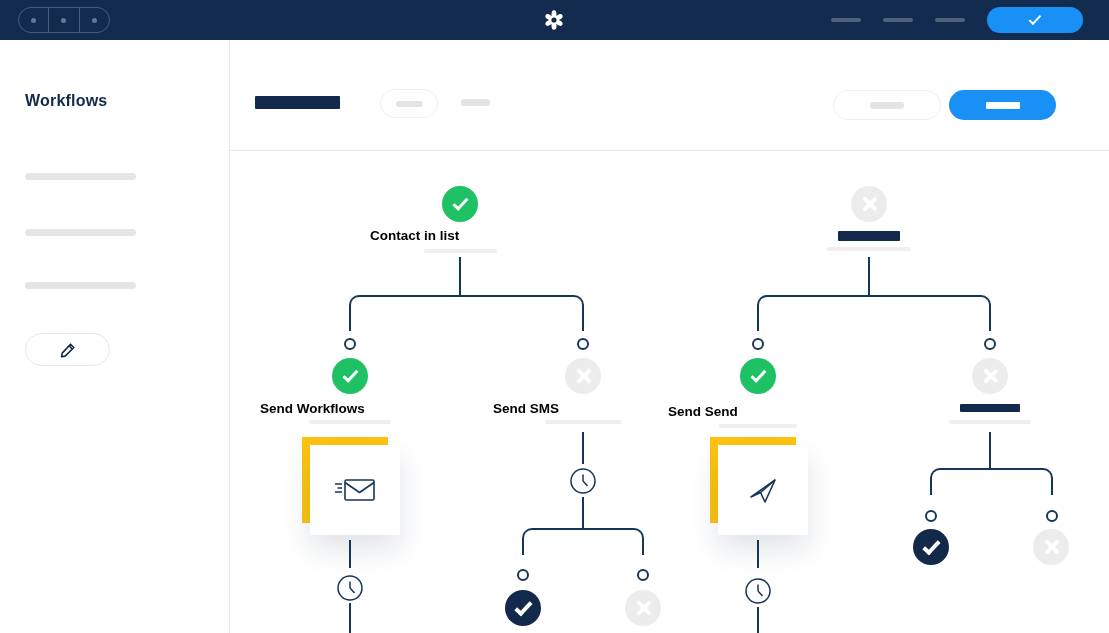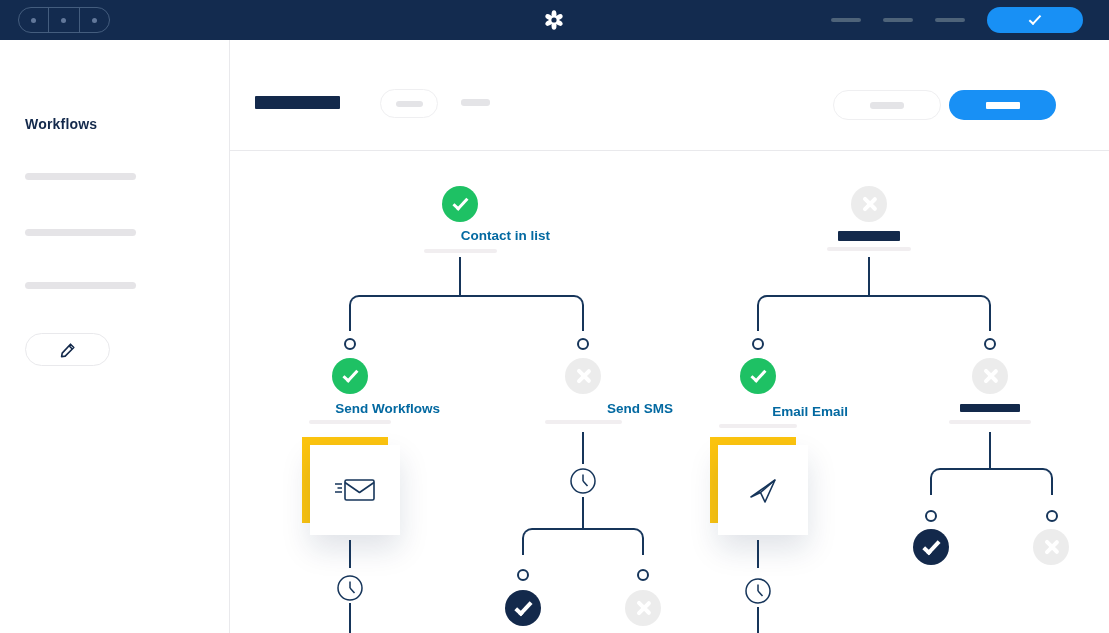--- a/index.html
+++ b/index.html
@@ -19,21 +19,21 @@
   .logo-wrap { position:absolute; left:542px; top:8px; width:24px; height:24px; }
   .nav-right { position:absolute; right:26px; top:0; height:40px; display:flex;
                align-items:center; gap:22px; }
   .nav-dash { width:30px; height:4px; border-radius:2px; background:#4e6379; cursor:pointer; }
   .confirm-btn { width:96px; height:26px; border-radius:13px; background:#1890f5;
                  display:flex; align-items:center; justify-content:center; cursor:pointer; border:none; }
 
   
   .sidebar { position:absolute; left:0; top:40px; width:230px; height:593px;
              background:#fff; border-right:1px solid #e9e9ec; }
-  .sidebar-title { position:absolute; left:25px; top:76px; font-size:14px; font-weight:bold;
+  .sidebar-title { position:absolute; left:25px; top:52px; font-size:16px; font-weight:bold;
                    color:#13294b; letter-spacing:.2px; }
   .side-bar-ph { position:absolute; left:25px; width:111px; height:7px; border-radius:3.5px;
                  background:#e5e4e7; cursor:pointer; }
   .edit-btn { position:absolute; left:25px; top:293px; width:85px; height:33px;
               border:1.5px solid #e9e9ec; border-radius:17px; background:#fff;
               display:flex; align-items:center; justify-content:center; cursor:pointer; }
 
   
   .main-header { position:absolute; left:230px; top:40px; width:879px; height:111px;
                  background:#fff; border-bottom:1px solid #e9e9ec; }
@@ -59,22 +59,22 @@
   .status.inactive { background:#ececec; }
   .status.done     { background:#13294b; }
   .icon-check { display:block; width:15px; height:8px; border-left:3px solid #fff;
                 border-bottom:3px solid #fff; transform:rotate(-47deg) translate(1px,-1px); }
   .status.done .icon-check { width:17px; height:9px; border-left-width:4px; border-bottom-width:4px; }
   .icon-x { position:relative; display:block; width:18px; height:18px; }
   .icon-x::before, .icon-x::after { content:''; position:absolute; left:7.5px; top:0;
       width:3.5px; height:18px; background:#fff; border-radius:2px; }
   .icon-x::before { transform:rotate(45deg); }
   .icon-x::after  { transform:rotate(-45deg); }
-  .node-label { position:absolute; width:180px; text-align:right; font-size:13.5px;
-                font-weight:bold; color:#0369a1; }
+  .node-label { position:absolute; width:180px; text-align:left; font-size:13.5px;
+                font-weight:bold; color:#000000; }
   .label-underline { position:absolute; height:4px; border-radius:2px; background:#f1eef0; }
   .ph-bar-navy { position:absolute; background:#13294b; border-radius:1px; }
 
   .action-card { position:absolute; width:100px; height:98px; cursor:pointer; }
   .card-yellow-top  { position:absolute; left:2px; top:0; width:86px; height:8px; background:#fcc40f; }
   .card-yellow-left { position:absolute; left:2px; top:0; width:8px; height:86px; background:#fcc40f; }
   .card-face { position:absolute; left:10px; top:8px; width:90px; height:90px; background:#fff;
                box-shadow:0 14px 28px rgba(19,41,75,.13); display:flex; align-items:center;
                justify-content:center; }
   .clock { position:absolute; width:28px; height:28px; cursor:pointer; }
@@ -212,21 +212,21 @@
   <div class="ph-bar-navy" style="left:608px; top:80px; width:62px; height:10px;"></div>
   <div class="label-underline" style="left:597px; top:96px; width:84px;"></div>
   <div class="vline" style="left:638px; top:106px; height:38px;"></div>
   <div class="branch" style="left:527px; top:144px; width:234px; height:36px;"></div>
   <div class="node-dot" style="left:522px; top:187px;"></div>
   <div class="node-dot" style="left:754px; top:187px;"></div>
 
   <div class="status success" style="left:510px; top:207px;">
     <span class="icon-check"></span>
   </div>
-  <div class="node-label" style="left:438px; top:253px;">Email Email</div>
+  <div class="node-label" style="left:438px; top:253px;">Send Send</div>
   <div class="label-underline" style="left:489px; top:273px; width:78px;"></div>
   <div class="action-card" style="left:478px; top:286px;">
     <div class="card-yellow-top"></div>
     <div class="card-yellow-left"></div>
     <div class="card-face">
       <svg width="38" height="38" viewBox="0 0 38 38" fill="none" stroke="#16355a" stroke-width="1.6" stroke-linejoin="round">
         <path d="M7 26 L31 9 L21 31 L16.5 21.5 Z"></path>
         <path d="M31 9 L16.5 21.5"></path>
       </svg>
     </div>

